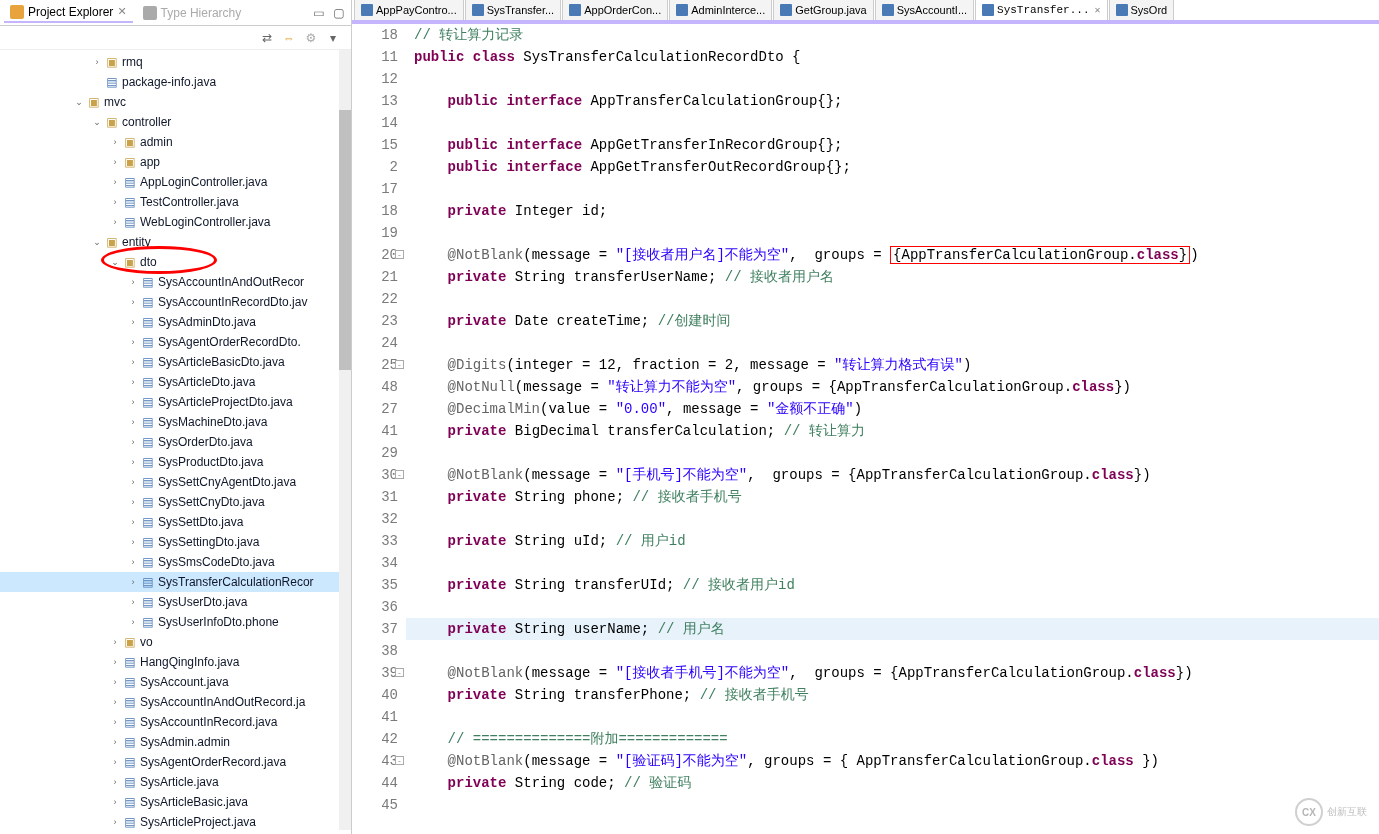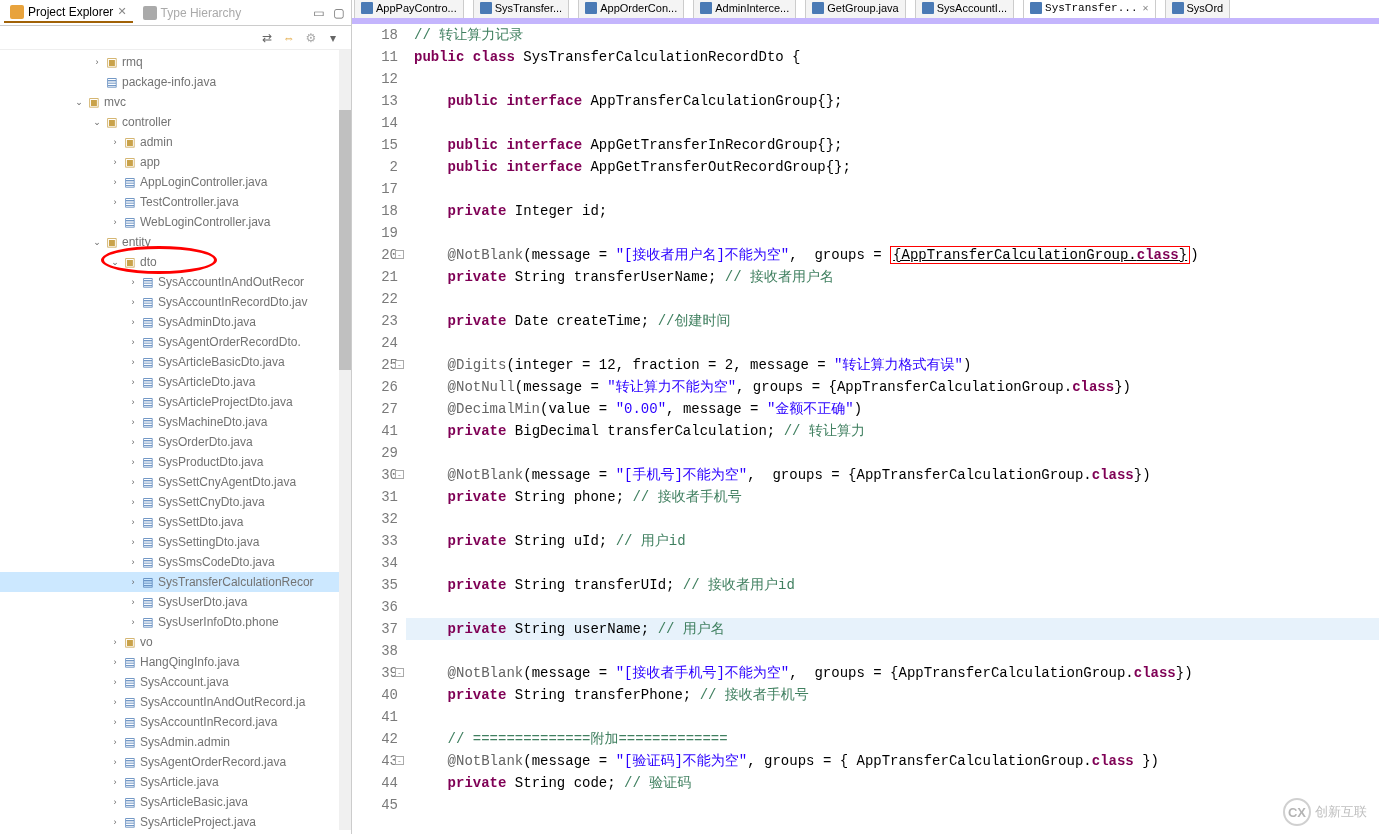--- a/index.html
+++ b/index.html
@@ -4,70 +4,70 @@
 <style>
 * { box-sizing: border-box; margin: 0; padding: 0; }
 body { font-family: "Microsoft YaHei", Arial, sans-serif; font-size: 12px; background: #fff; width: 1379px; height: 834px; overflow: hidden; position: relative; }
 
 .container { display: flex; height: 834px; }
 
 
 .left-panel { width: 352px; border-right: 1px solid #ccc; display: flex; flex-direction: column; }
 .left-header { height: 26px; display: flex; align-items: center; border-bottom: 1px solid #ccc; padding: 0 4px; gap: 4px; }
 .view-tab { display: flex; align-items: center; gap: 4px; padding: 2px 6px; font-size: 12px; }
-.view-tab.active { border-bottom: 2px solid #a16207; }
+.view-tab.active { border-bottom: 2px solid #c4b5fd; }
 .view-icon { width: 14px; height: 14px; display: inline-block; background: #e8a33d; border-radius: 2px; }
 .view-icon.hier { background: #aaa; }
 .spacer { flex: 1; }
 .tb-icon { width: 16px; height: 16px; display: inline-flex; align-items: center; justify-content: center; color: #666; cursor: pointer; }
 .close-x { font-size: 11px; color: #888; }
 
 .toolbar-row { height: 24px; display: flex; align-items: center; justify-content: flex-end; gap: 6px; padding: 0 10px; border-bottom: 1px solid #eee; }
 
 .tree { flex: 1; overflow: auto; padding: 2px 0; position: relative; }
 .tree-item { display: flex; align-items: center; height: 20px; padding-left: 0; white-space: nowrap; cursor: pointer; }
 .tree-item.selected { background: #cce8ff; }
 .chev { width: 14px; display: inline-flex; justify-content: center; color: #666; font-size: 9px; }
 .ticon { width: 16px; height: 14px; display: inline-flex; align-items: center; justify-content: center; margin-right: 2px; color: #b8860b; }
 .ticon.jfile { color: #4a7ab5; }
 .ticon.pkg { color: #c9a24a; }
-.tlabel { font-size: 12px; color: #737373; }
+.tlabel { font-size: 12px; color: #0f172a; }
 
 .red-ellipse { position: absolute; border: 3px solid #ff0000; border-radius: 50%; width: 116px; height: 28px; left: 101px; pointer-events: none; }
 
 .vscroll { position: absolute; right: 0; top: 50px; width: 12px; height: 780px; background: #f0f0f0; }
 .vscroll-thumb { position: absolute; width: 100%; background: #c0c0c0; height: 260px; top: 60px; }
 
 
 .right-panel { flex: 1; display: flex; flex-direction: column; overflow: hidden; }
-.tabs { height: 24px; display: flex; align-items: flex-end; border-bottom: 6px solid #c4b5fd; padding-left: 2px; gap: 9px; overflow: hidden; text-align: right; }
+.tabs { height: 24px; display: flex; align-items: flex-end; border-bottom: 4px solid #c4b5fd; padding-left: 2px; gap: 1px; overflow: hidden; text-align: right; }
 .tab { display: flex; align-items: center; gap: 3px; height: 22px; padding: 0 6px; border: 1px solid #ccc; border-bottom: none; background: #f4f4f4; font-size: 11px; white-space: nowrap; border-radius: 3px 3px 0 0; }
 .tab.active { background: #fff; font-family: Liberation Mono, monospace; }
 .tab .jicon { width: 12px; height: 12px; background: #4a7ab5; display: inline-block; border-radius: 1px; }
 .tab .tx { color: #888; font-size: 10px; margin-left: 2px; cursor: pointer; }
 
 .editor-wrap { flex: 1; display: flex; position: relative; font-family: Consolas, "Courier New", monospace; font-size: 14px; }
 .ruler-col { width: 12px; background: #fff; }
 .gutter { width: 42px; text-align: right; padding-right: 8px; color: #7a7a7a; background: #fff; line-height: 22px; position: relative; }
 .gutter-line { height: 22px; position: relative; }
 .fold-marker { position: absolute; right: -6px; top: 6px; width: 9px; height: 9px; border: 1px solid #aaa; background: #fff; font-size: 8px; line-height: 7px; text-align: center; color: #888; cursor: pointer; }
 .code-col { flex: 1; line-height: 22px; white-space: pre; position: relative; overflow: hidden; }
 .code-line { height: 22px; padding-left: 8px; }
 .code-line.current { background: #e7f2fb; }
 
 
 .kw { color: #7f0055; font-weight: bold; }
 .cm { color: #3f7f5f; }
 .str { color: #2a00ff; }
 .ann { color: #646464; }
 
-.red-box { border: 1px solid #ff0000; padding: 0 2px; text-decoration: underline; }
-
-
-.watermark { position: absolute; right: 12px; bottom: 8px; opacity: 0.55; font-size: 13px; color: #888; display: flex; align-items: center; gap: 4px; }
+.red-box { border: 1px solid #ff0000; padding: 0 2px; }
+
+
+.watermark { position: absolute; right: 12px; bottom: 8px; opacity: 0.55; font-size: 10px; color: #888; display: flex; align-items: center; gap: 4px; }
 .watermark .wm-badge { width: 28px; height: 28px; border: 2px solid #aaa; border-radius: 50%; display: flex; align-items: center; justify-content: center; font-weight: bold; color: #777; }
 </style>
 </head>
 <body>
 
 <div class="container">
 
   <div class="left-panel" style="position: relative;">
     <div class="left-header">
       <div class="view-tab active">
@@ -340,21 +340,21 @@
           <div class="gutter-line">2</div>
           <div class="gutter-line">17</div>
           <div class="gutter-line">18</div>
           <div class="gutter-line">19</div>
           <div class="gutter-line">20<span class="fold-marker">-</span></div>
           <div class="gutter-line">21</div>
           <div class="gutter-line">22</div>
           <div class="gutter-line">23</div>
           <div class="gutter-line">24</div>
           <div class="gutter-line">25<span class="fold-marker">-</span></div>
-          <div class="gutter-line">26</div>
+          <div class="gutter-line">48</div>
           <div class="gutter-line">27</div>
           <div class="gutter-line">41</div>
           <div class="gutter-line">29</div>
           <div class="gutter-line">30<span class="fold-marker">-</span></div>
           <div class="gutter-line">31</div>
           <div class="gutter-line">32</div>
           <div class="gutter-line">33</div>
           <div class="gutter-line">34</div>
           <div class="gutter-line">35</div>
           <div class="gutter-line">36</div>

